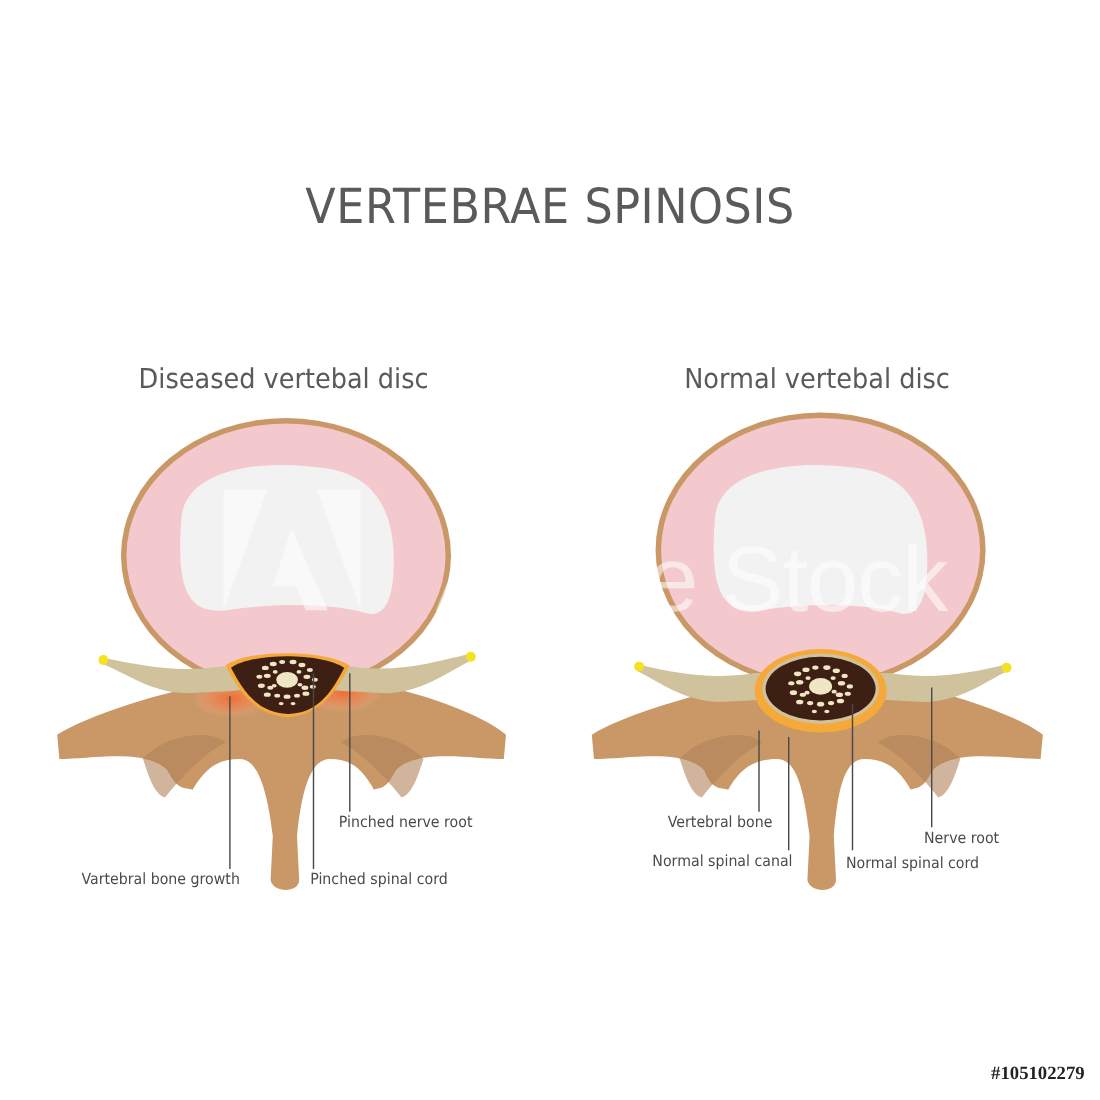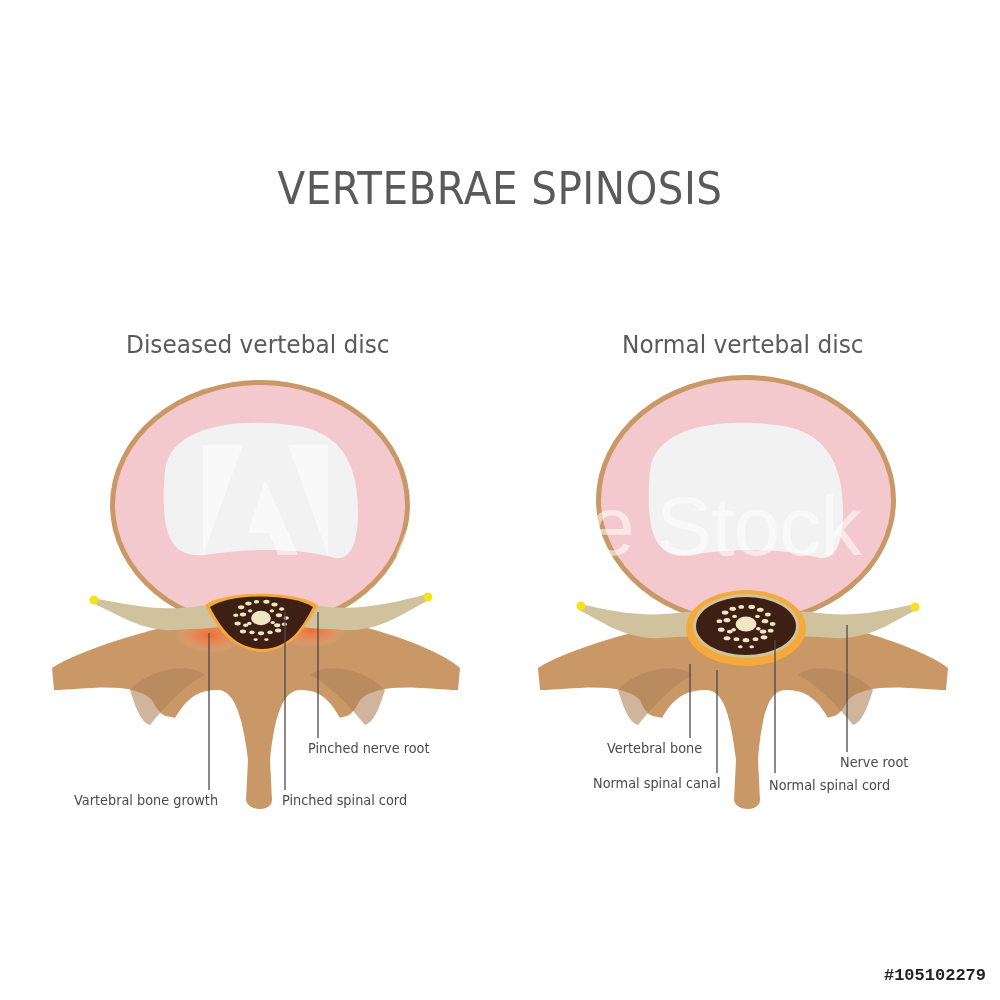--- a/index.html
+++ b/index.html
@@ -3,21 +3,21 @@
 <meta charset="utf-8">
 <style>
   html,body{margin:0;padding:0;background:#ffffff;}
   body{width:1000px;height:1000px;position:relative;overflow:hidden;font-family:"Liberation Sans",sans-serif;color:#58585a;}
   .title{position:absolute;left:0;width:1000px;top:163px;text-align:center;font-size:44px;letter-spacing:0.5px;color:#5a5a5c;font-family:"DejaVu Sans",sans-serif;font-weight:normal;transform:scaleX(0.92);}
   .subtitle{position:absolute;top:330px;font-size:25px;color:#5a5a5c;font-family:"DejaVu Sans",sans-serif;white-space:nowrap;}
   .sub-left{left:126px;transform:scaleX(0.93);transform-origin:left;}
   .sub-right{left:622px;transform:scaleX(0.93);transform-origin:left;}
   svg.diagram{position:absolute;left:0;top:0;}
   .label{position:absolute;font-size:14px;color:#4a4a4c;font-family:"DejaVu Sans",sans-serif;white-space:nowrap;transform:scaleX(0.92);transform-origin:left;}
-  .stockid{position:absolute;right:14px;top:966px;font-size:17px;font-weight:bold;color:#222;font-family:Liberation Mono, monospace;}
+  .stockid{position:absolute;right:14px;top:966px;font-size:17px;font-weight:bold;color:#222;font-family:Liberation Serif, serif;}
   .watermark{position:absolute;left:360px;top:478px;font-size:84px;color:rgba(255,255,255,0.55);font-family:Liberation Sans, sans-serif;font-weight:200;letter-spacing:-1px;pointer-events:none;margin-left:36px;}
   .wm-logo{position:absolute;left:203px;top:445px;width:125px;height:110px;pointer-events:none;}
 </style>
 </head>
 <body>
 
 <div class="title">VERTEBRAE SPINOSIS</div>
 <div class="subtitle sub-left">Diseased vertebal disc</div>
 <div class="subtitle sub-right">Normal vertebal disc</div>
 

